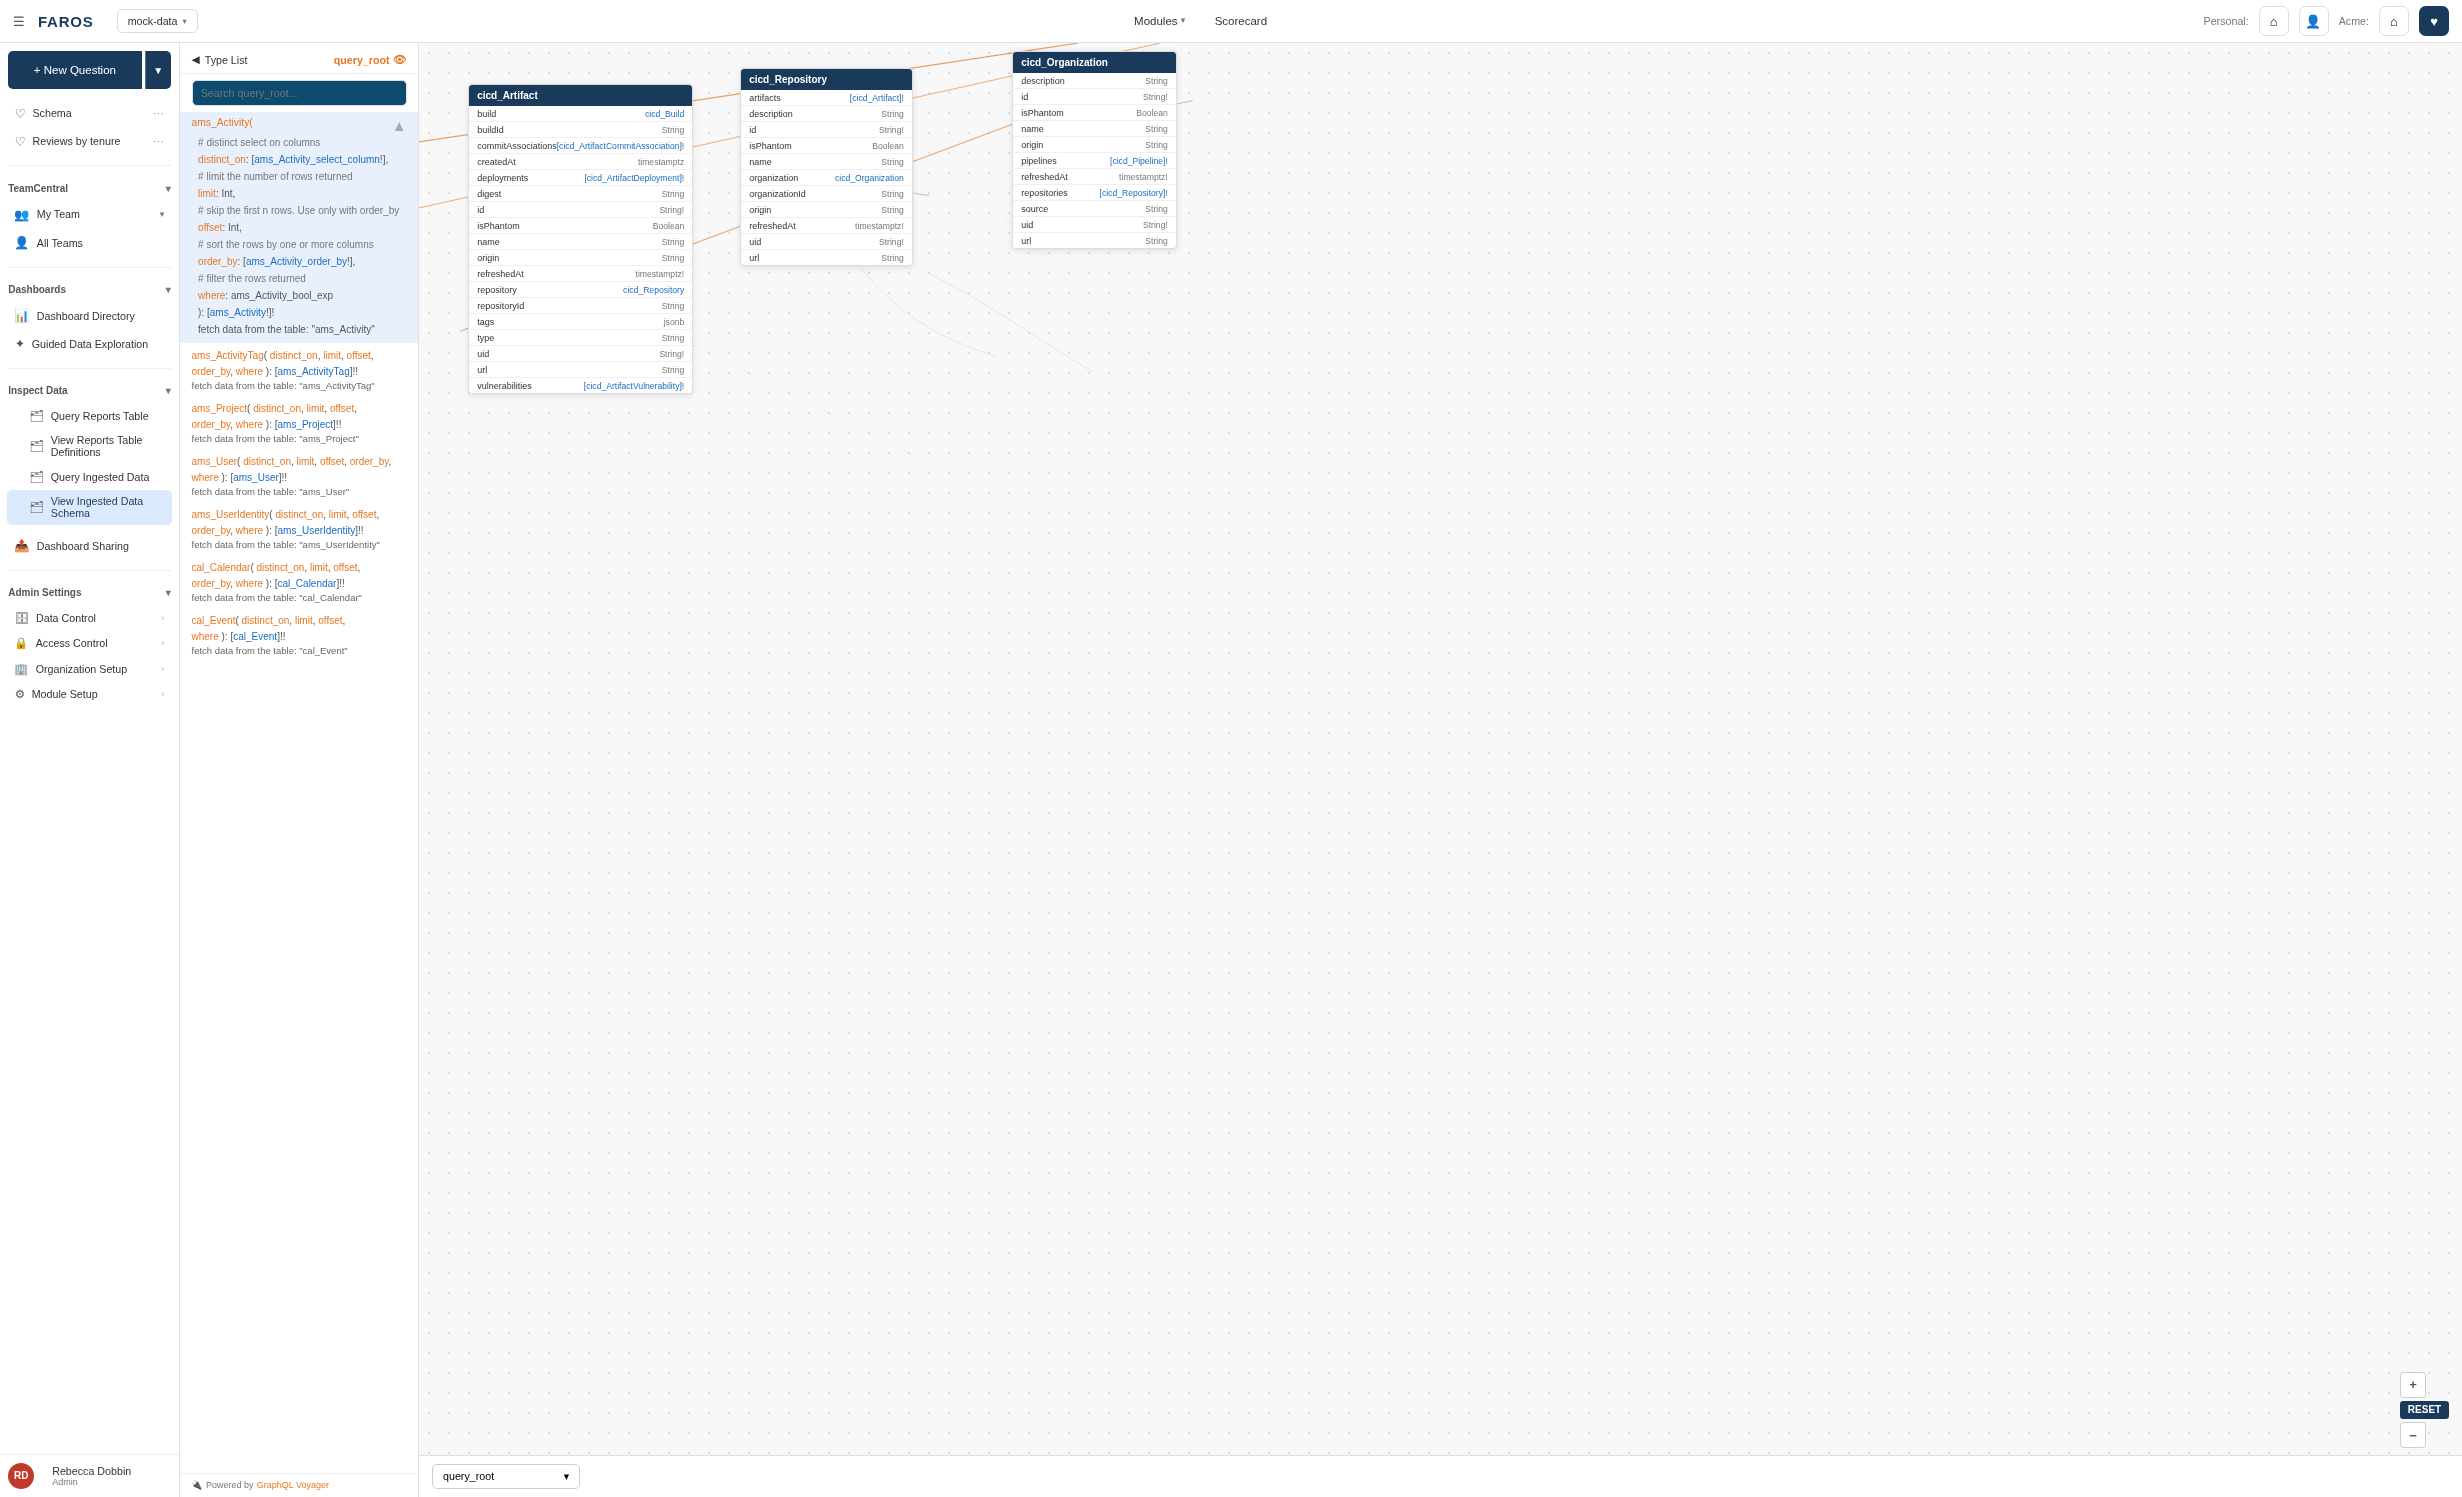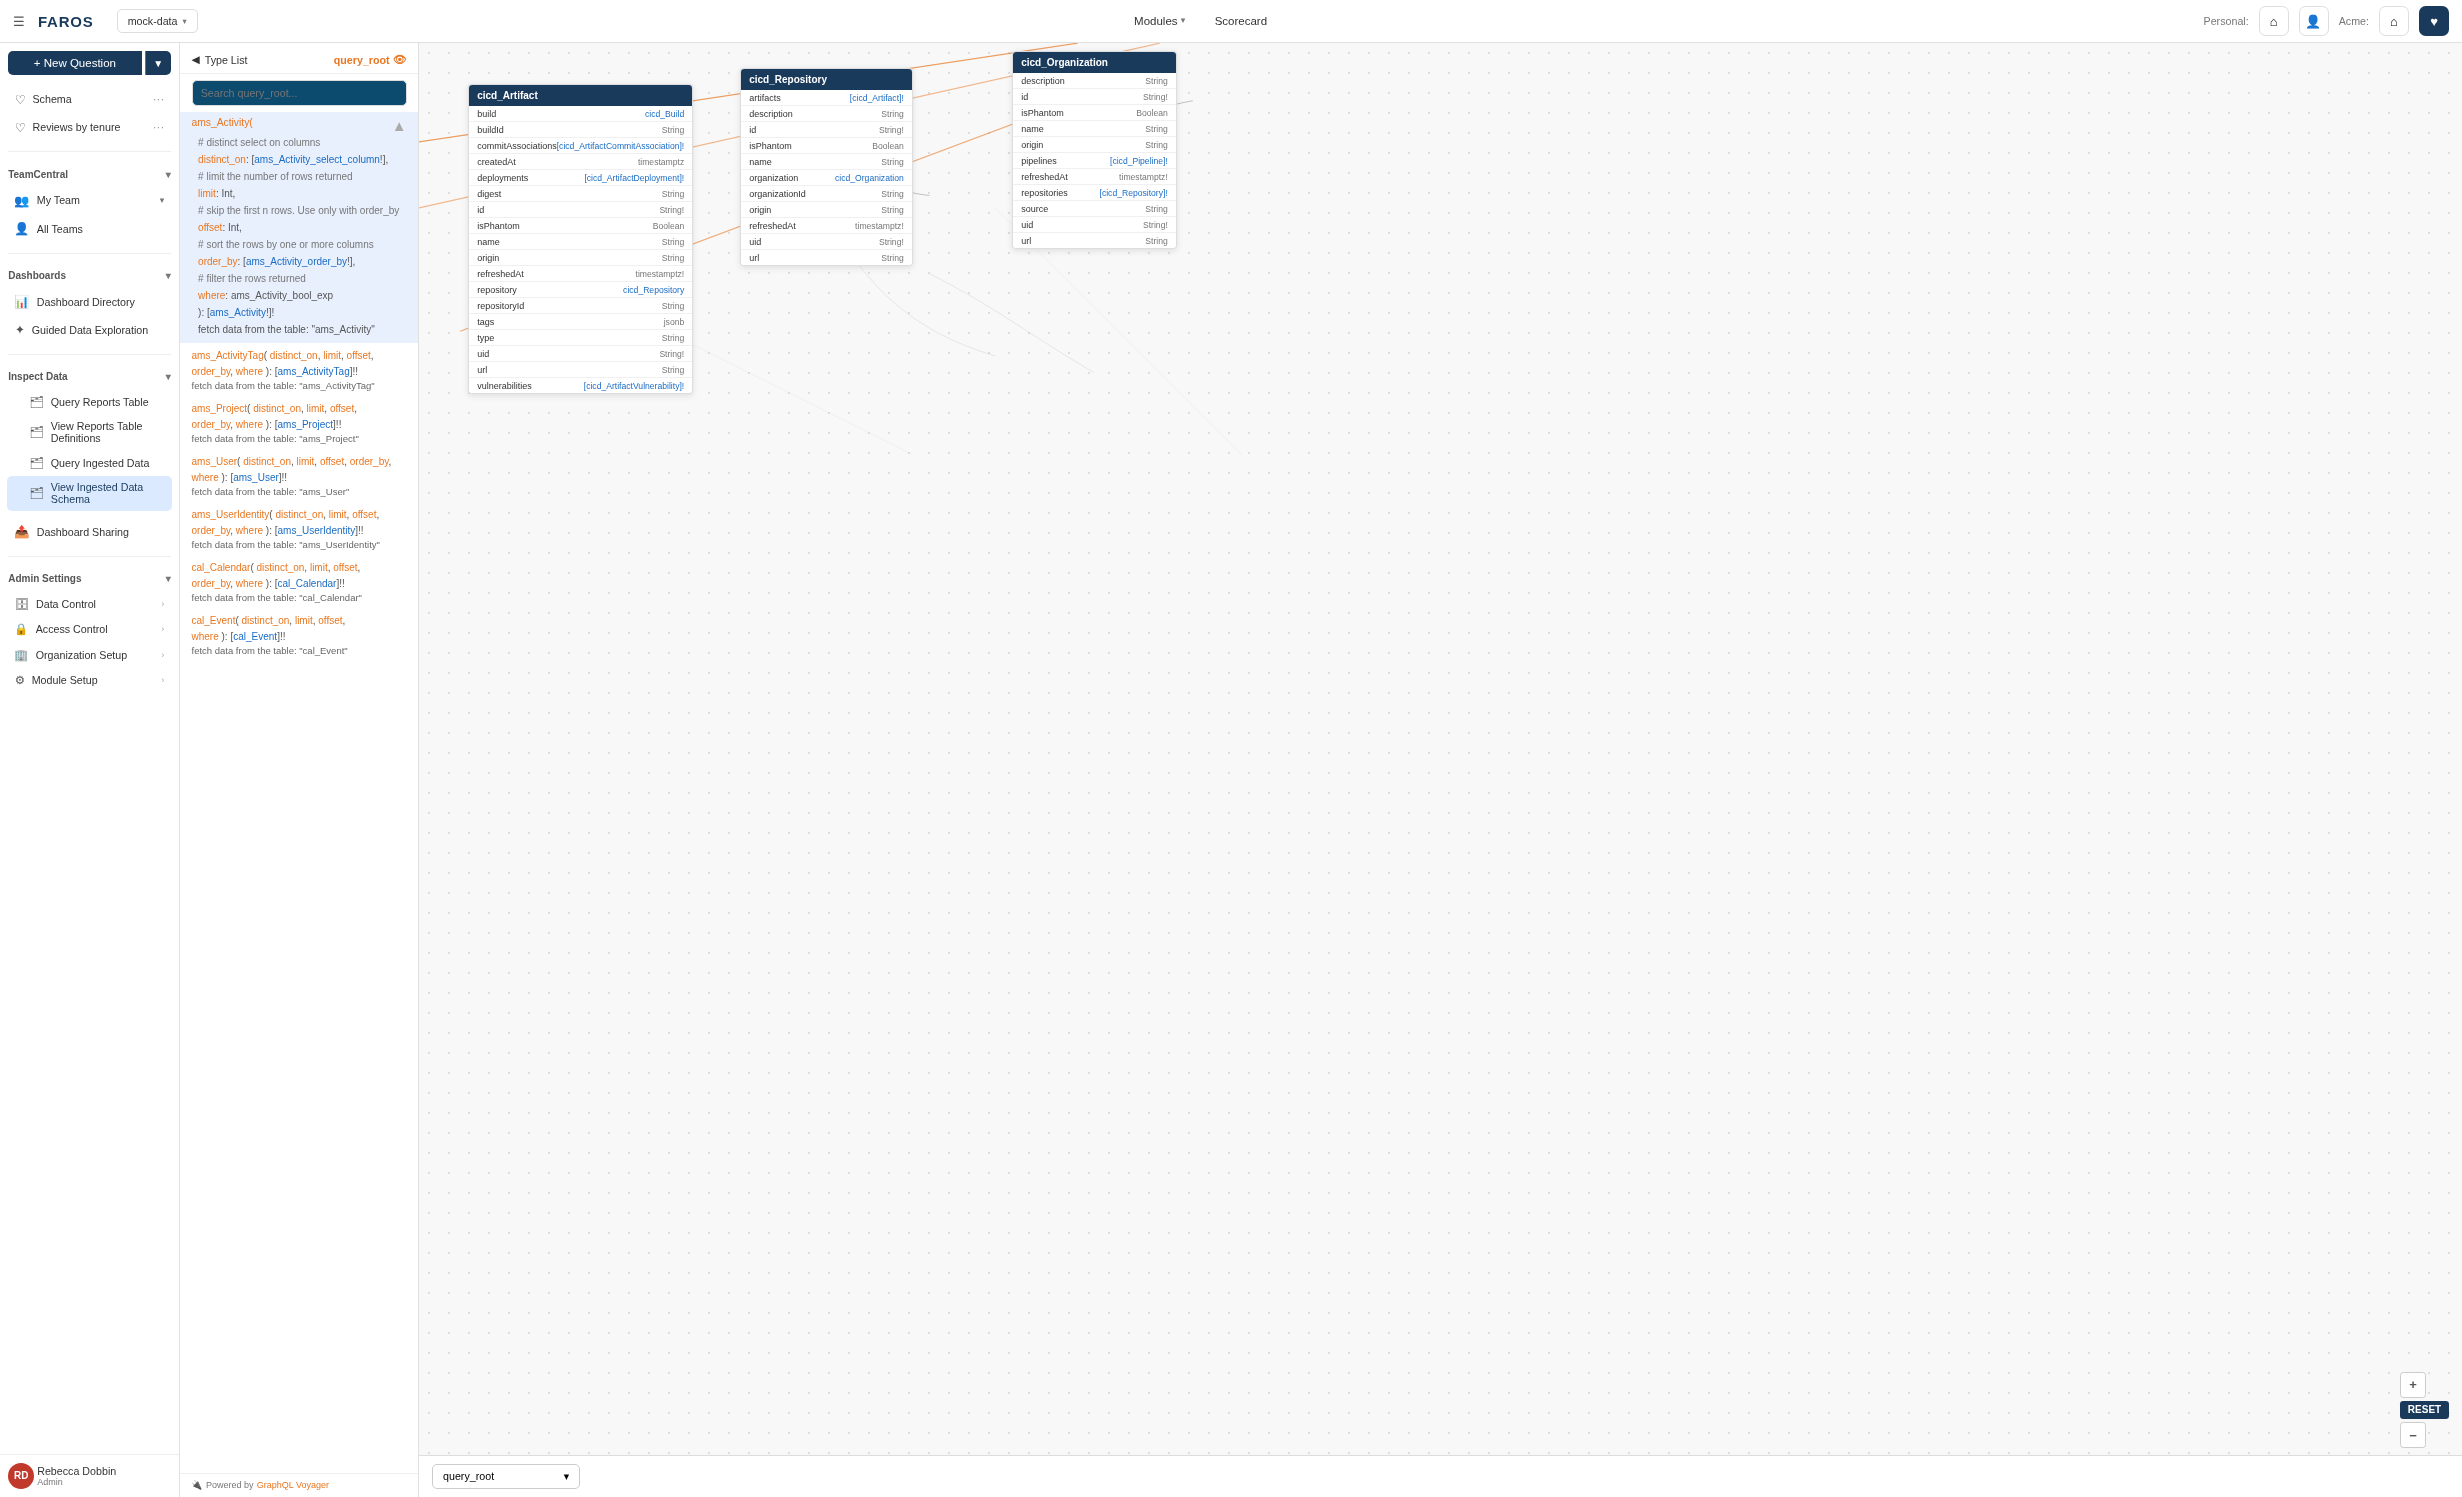--- a/index.html
+++ b/index.html
@@ -48,21 +48,21 @@
     .sidebar {
       width: 180px; background: #fff; border-right: 0.8px solid #e0e0e0;
       display: flex; flex-direction: column; flex-shrink: 0; overflow-y: auto;
     }
     .sidebar-new-btn-row {
       display: flex; padding: 8.2px 8.2px 6.6px; gap: 3.3px;
     }
     .sidebar-new-btn {
       flex: 1; display: flex; align-items: center; justify-content: center; gap: 5px;
       background: #1a3a5c; color: #fff; border: none; border-radius: 5px 0 0 5px;
-      padding: 6px; cursor: pointer; font-size: 11.5px; font-weight: 500;
+      padding: 13px; cursor: pointer; font-size: 11.5px; font-weight: 500;
     }
     .sidebar-new-btn-arrow {
       width: 26px; background: #1a3a5c; color: #fff; border: none;
       border-radius: 0 5px 5px 0; border-left: 0.8px solid rgba(255,255,255,0.3);
       cursor: pointer; display: flex; align-items: center; justify-content: center; font-size: 10px;
     }
     .sidebar-section { padding: 3.3px 6.6px; }
     .sidebar-item {
       display: flex; align-items: center; gap: 6.6px; padding: 6.6px 8.2px;
       border-radius: 5px; cursor: pointer; color: #333; font-size: 10.7px;
@@ -88,21 +88,21 @@
       padding: 10px 8.2px 3.3px; font-size: 10px; font-weight: 600; color: #555;
     }
     .sidebar-admin-item {
       display: flex; align-items: center; gap: 6.6px; padding: 5.8px 8.2px;
       border-radius: 5px; cursor: pointer; color: #333; font-size: 10.7px;
     }
     .sidebar-admin-item-icon { font-size: 11.5px; color: #555; }
     .sidebar-admin-item-label { flex: 1; }
     .sidebar-admin-item-arrow { font-size: 9px; color: #aaa; }
     .sidebar-footer {
-      margin-top: auto; padding: 8.2px; display: flex; align-items: center; gap: 3px;
+      margin-top: auto; padding: 8.2px; display: flex; align-items: center; gap: 18px;
       border-top: 0.8px solid #eee;
     }
     .sidebar-avatar {
       width: 26px; height: 26px; border-radius: 50%; background: #c0392b;
       display: flex; align-items: center; justify-content: center;
       color: #fff; font-size: 10px; font-weight: 600; flex-shrink: 0;
     }
     .sidebar-user-name { font-size: 10.7px; font-weight: 500; color: #333; }
     .sidebar-user-role { font-size: 9px; color: #777; }
 

